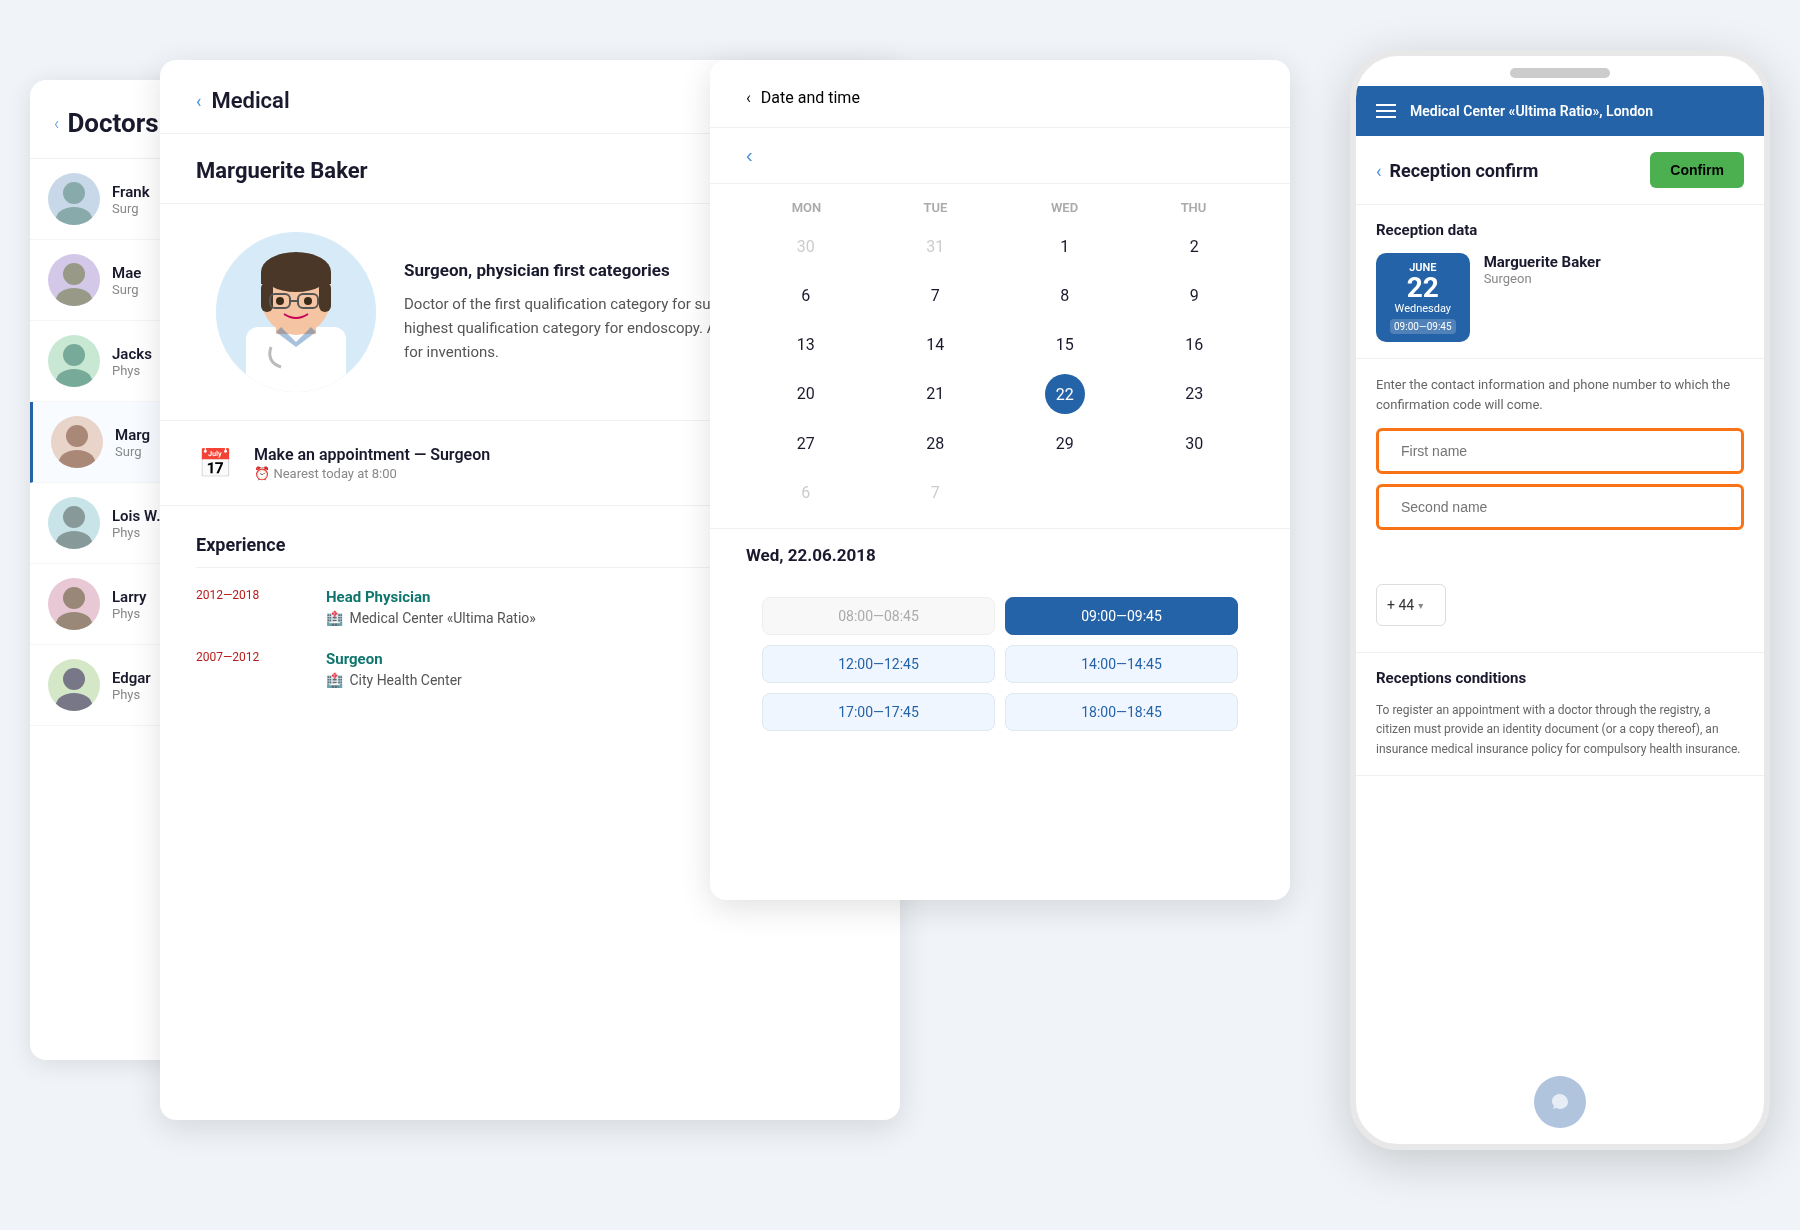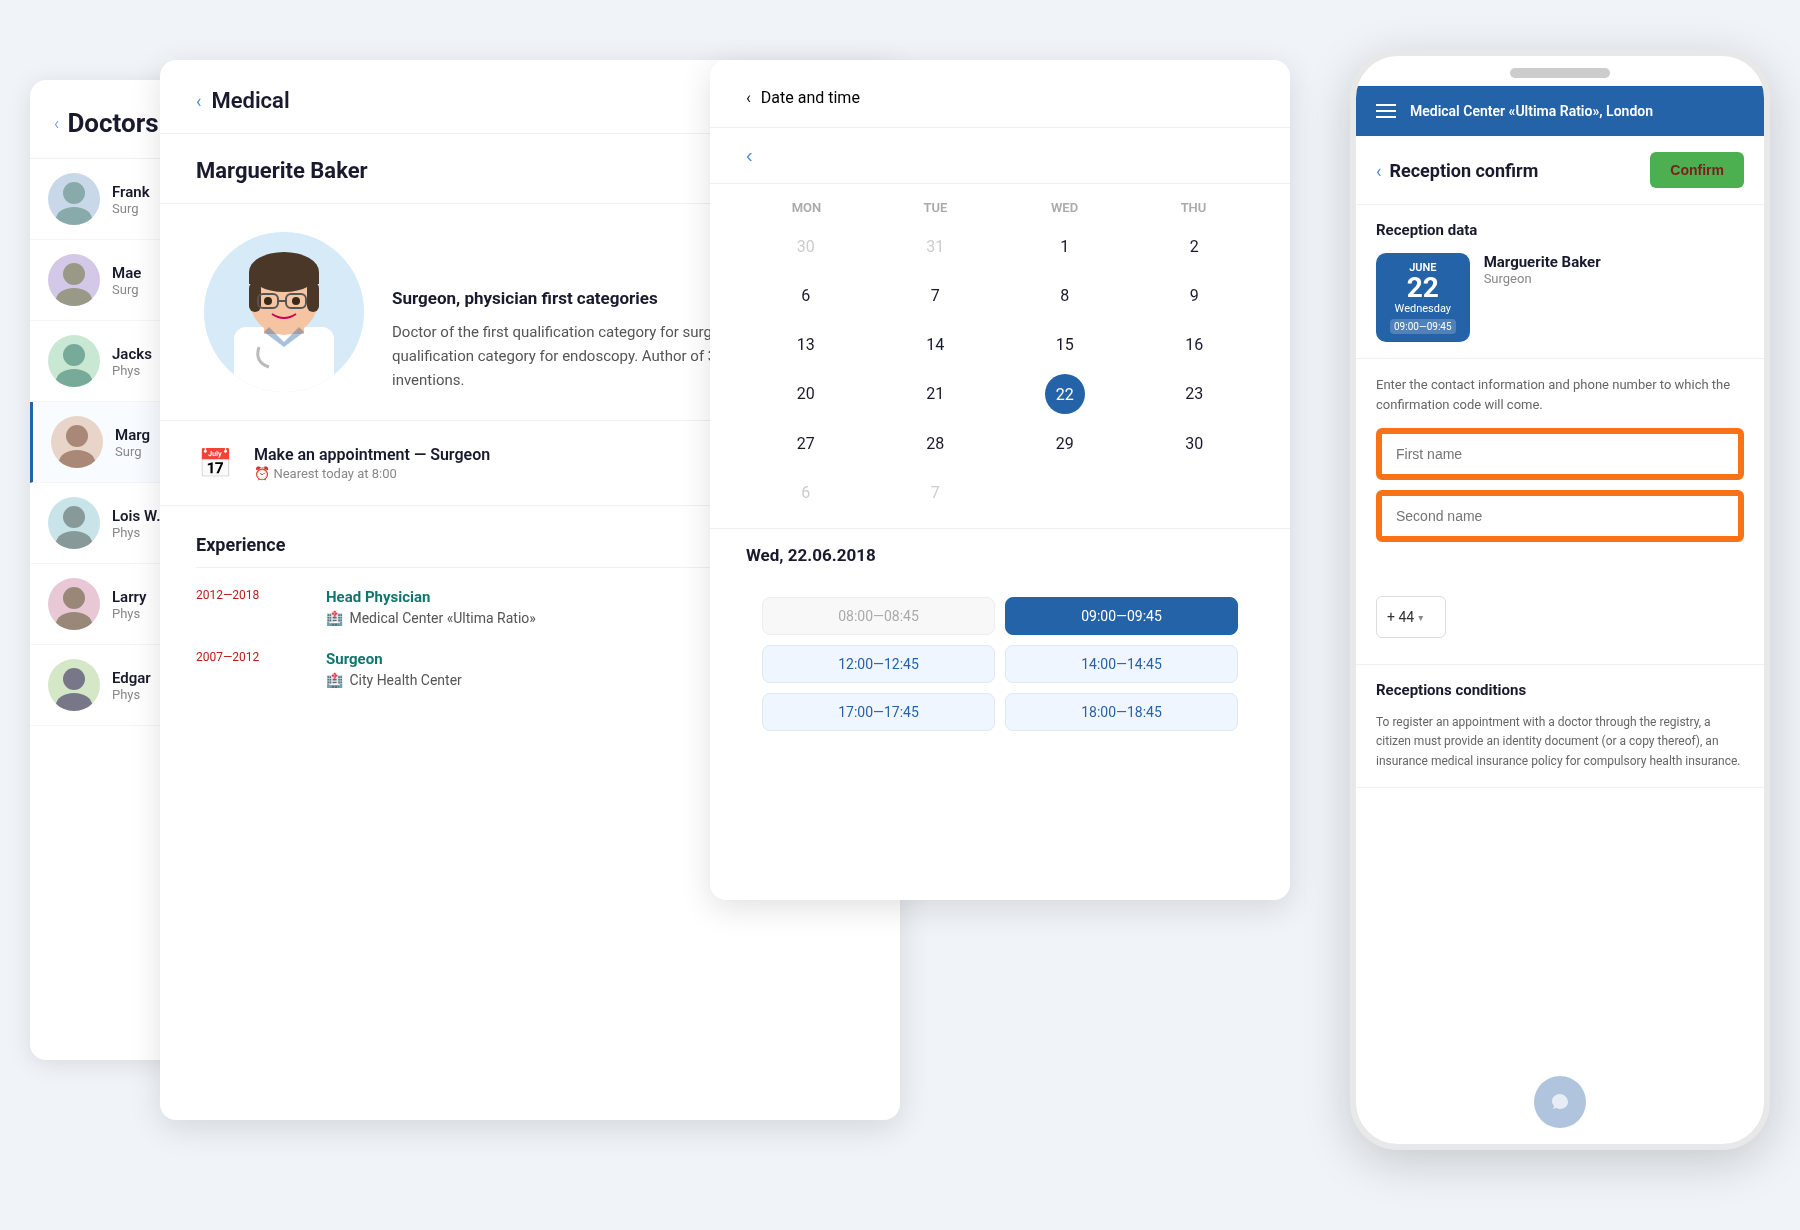--- a/index.html
+++ b/index.html
@@ -129,23 +129,23 @@
     .doctor-name-heading {
       padding: 24px 36px 20px;
       font-size: 22px;
       font-weight: 700;
       color: #1a1a2e;
       border-bottom: 1px solid #f0f0f0;
     }
 
     .doctor-profile {
       display: flex;
-      padding: 28px 44px;
+      padding: 28px 56px;
       gap: 28px;
-      align-items: flex-end;
+      align-items: center;
       border-bottom: 1px solid #f0f0f0;
     }
 
     .doctor-photo {
       width: 160px;
       height: 160px;
       border-radius: 50%;
       overflow: hidden;
       flex-shrink: 0;
       background: #e8f4fd;
@@ -449,21 +449,21 @@
     }
 
     .mobile-section-title {
       font-size: 18px;
       font-weight: 700;
       color: #1a1a2e;
     }
 
     .confirm-btn {
       background: #4caf50;
-      color: #7f1d1d;
+      color: #000000;
       border: none;
       border-radius: 6px;
       padding: 10px 20px;
       font-size: 14px;
       font-weight: 600;
       cursor: pointer;
     }
 
     .mobile-section {
       padding: 16px 20px;
@@ -529,23 +529,23 @@
 
     .mobile-hint {
       font-size: 13px;
       color: #666;
       line-height: 1.5;
       margin-bottom: 14px;
     }
 
     .mobile-input {
       width: 100%;
-      border: 6px solid #f97316;
+      border: 3px solid #f97316;
       border-radius: 6px;
-      padding: 12px 14px;
+      padding: 12px 22px;
       font-size: 14px;
       color: #b91c1c;
       margin-bottom: 10px;
       outline: none;
     }
 
     .phone-row {
       display: flex;
       gap: 0;
       margin-bottom: 10px;

